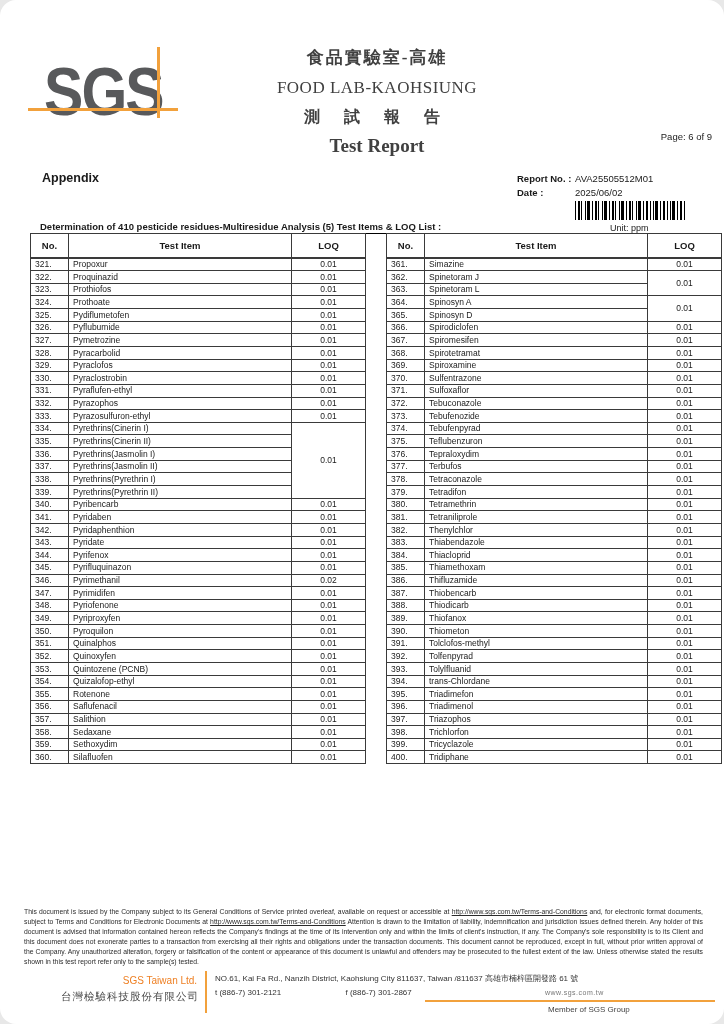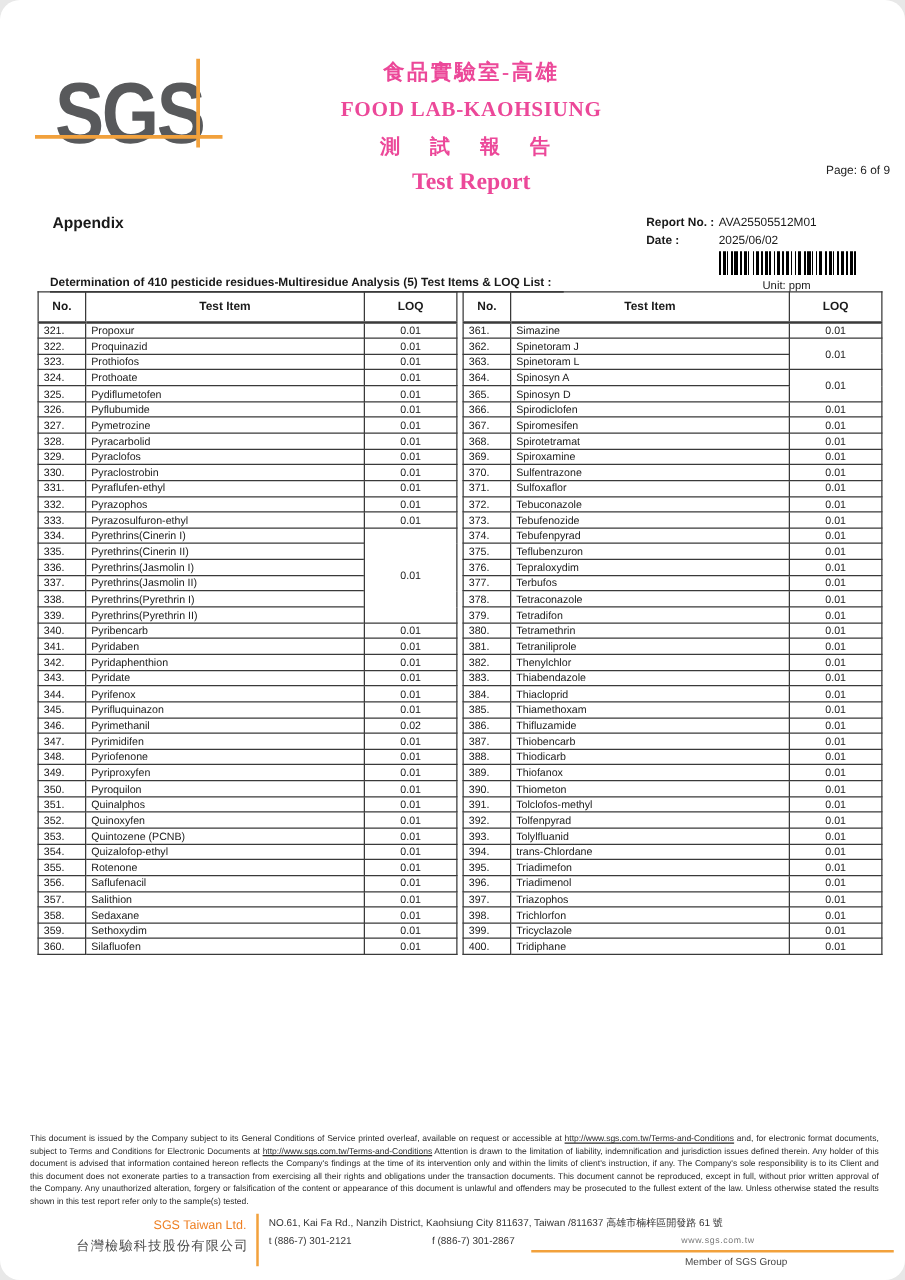--- a/index.html
+++ b/index.html
@@ -14,24 +14,24 @@
     position:absolute; left:44px; top:57px;
     font-size:62px; font-weight:bold; letter-spacing:-2px; line-height:1;
     color:#58595B; transform:scale(0.95,1.12); transform-origin:left top;
   }
   .logo-hline { position:absolute; left:28px; top:108px; width:150px; height:2.5px; background:#F2A13C; }
   .logo-vline { position:absolute; left:157px; top:47px; width:2.5px; height:71px; background:#F2A13C; }
 
   
   .title-block {
     position:absolute; left:182px; top:46px; width:390px; text-align:center;
-    font-family:"Liberation Serif","DejaVu Serif",serif; color:#ec4899;
+    font-family:"Liberation Serif","DejaVu Serif",serif; color:#404040;
   }
   .t-zh1 { font-size:17px; font-weight:600; letter-spacing:2px; }
-  .t-en1 { font-size:17px; font-weight:bold; margin-top:9px; letter-spacing:0.5px; }
+  .t-en1 { font-size:17px; font-weight:normal; margin-top:9px; letter-spacing:0.5px; }
   .t-zh2 { font-size:16px; font-weight:600; letter-spacing:10px; margin-top:9px; }
   .t-en2 { font-size:19px; font-weight:bold; margin-top:7px; }
 
   .page-num { position:absolute; left:620px; top:131px; width:92px; text-align:right; font-size:9.5px; color:#222; }
 
   .appendix { position:absolute; left:42px; top:171px; font-size:12.5px; font-weight:bold; }
 
   .meta-label { position:absolute; font-size:9.5px; font-weight:bold; }
   .meta-value { position:absolute; font-size:9.5px; }
   .lbl-report { left:517px; top:173px; } .val-report { left:575px; top:173px;text-align:right; }
@@ -47,21 +47,21 @@
       #000 12.5px 15px, transparent 15px 17px);
   }
 
   .tbl-title {
     position:absolute; left:40px; top:221px; font-size:9.5px; font-weight:bold;
     border-bottom:1px solid #000; padding:0 10px 1px 0;
   }
   .unit-label { position:absolute; left:610px; top:223px; font-size:9px; }
 
   
-  .tables-wrap { position:absolute; left:30px; top:233px; width:676px; display:flex; gap:4px; }
+  .tables-wrap { position:absolute; left:30px; top:233px; width:676px; display:flex; gap:20px; }
   table.loq { border-collapse:collapse; width:337px; table-layout:fixed; border:1.5px solid #3a3a3a; }
   table.loq th, table.loq td { border:1px solid #3a3a3a; overflow:hidden; white-space:nowrap; }
   table.loq thead th { height:21px; font-size:9.5px; font-weight:bold; text-align:center; border-bottom:2px solid #3a3a3a; }
   table.loq tbody tr { height:12.65px; }
   table.loq tbody td { font-size:8.5px; padding:0; line-height:1; vertical-align:middle; }
   td.c-no   { padding-left:4px !important; text-align:left; }
   td.c-item { padding-left:4px !important; text-align:left; }
   td.c-loq  { text-align:center; }
   col.w-no { width:38px; } col.w-item { width:223px; } col.w-loq { width:74px; }
 

